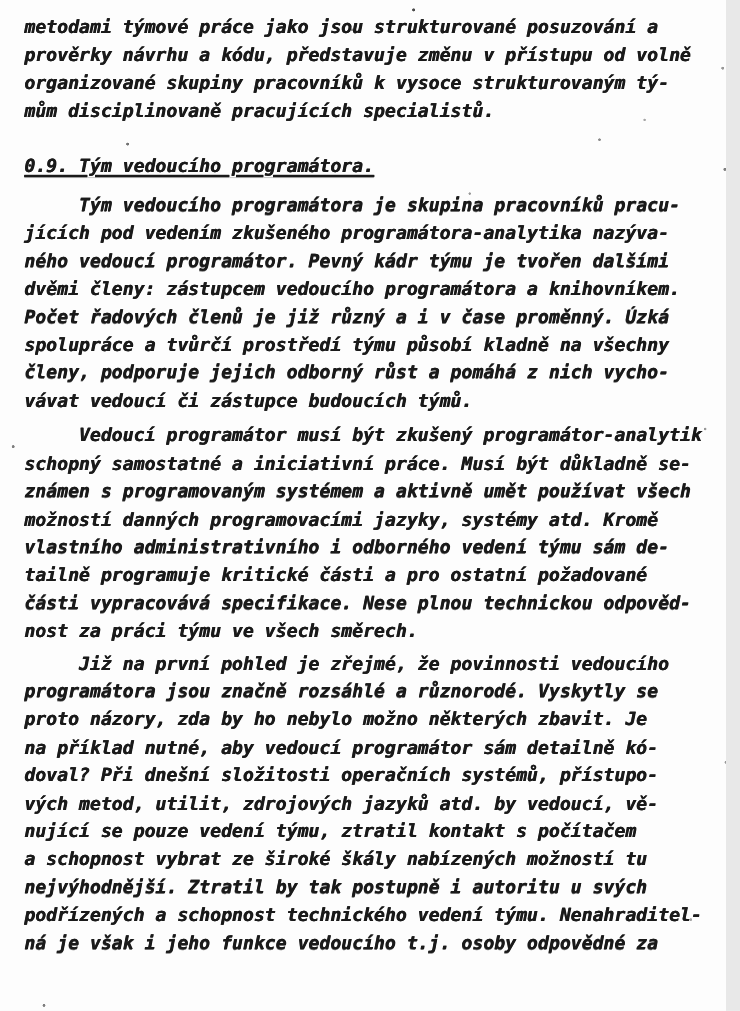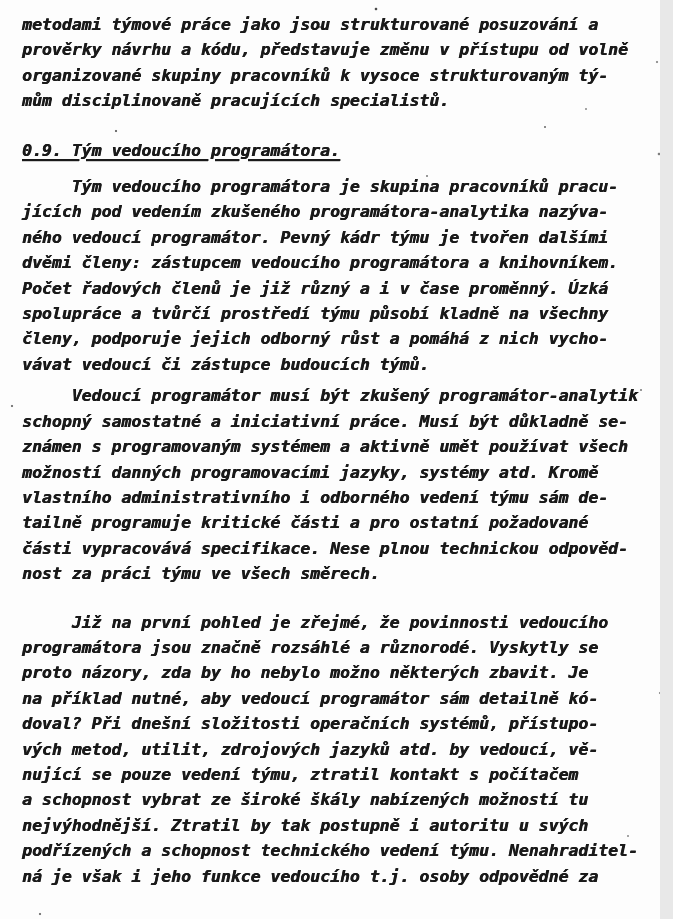--- a/index.html
+++ b/index.html
@@ -53,21 +53,21 @@
   }
   .heading {
     text-decoration: underline;
     text-decoration-thickness: 2px;
     text-underline-offset: 3px;
   }
   .mt-heading-1   { margin-top: 24px; }
   .mt-after-head  { margin-top: 11px; }
   .mt-heading-2   { margin-top: 19px; }
   .mt-after-head2 { margin-top: 6px; }
-  .mt-para-gap    { margin-top: 23px; }
+  .mt-para-gap    { margin-top: 4px; }
 </style>
 </head>
 <body>
 
 <div class="page">
 
   <p class="body-text">metodami týmové práce jako jsou strukturované posuzování a
 prověrky návrhu a kódu, představuje změnu v přístupu od volně
 organizované skupiny pracovníků k vysoce strukturovaným tý-
 mům disciplinovaně pracujících specialistů.</p>

